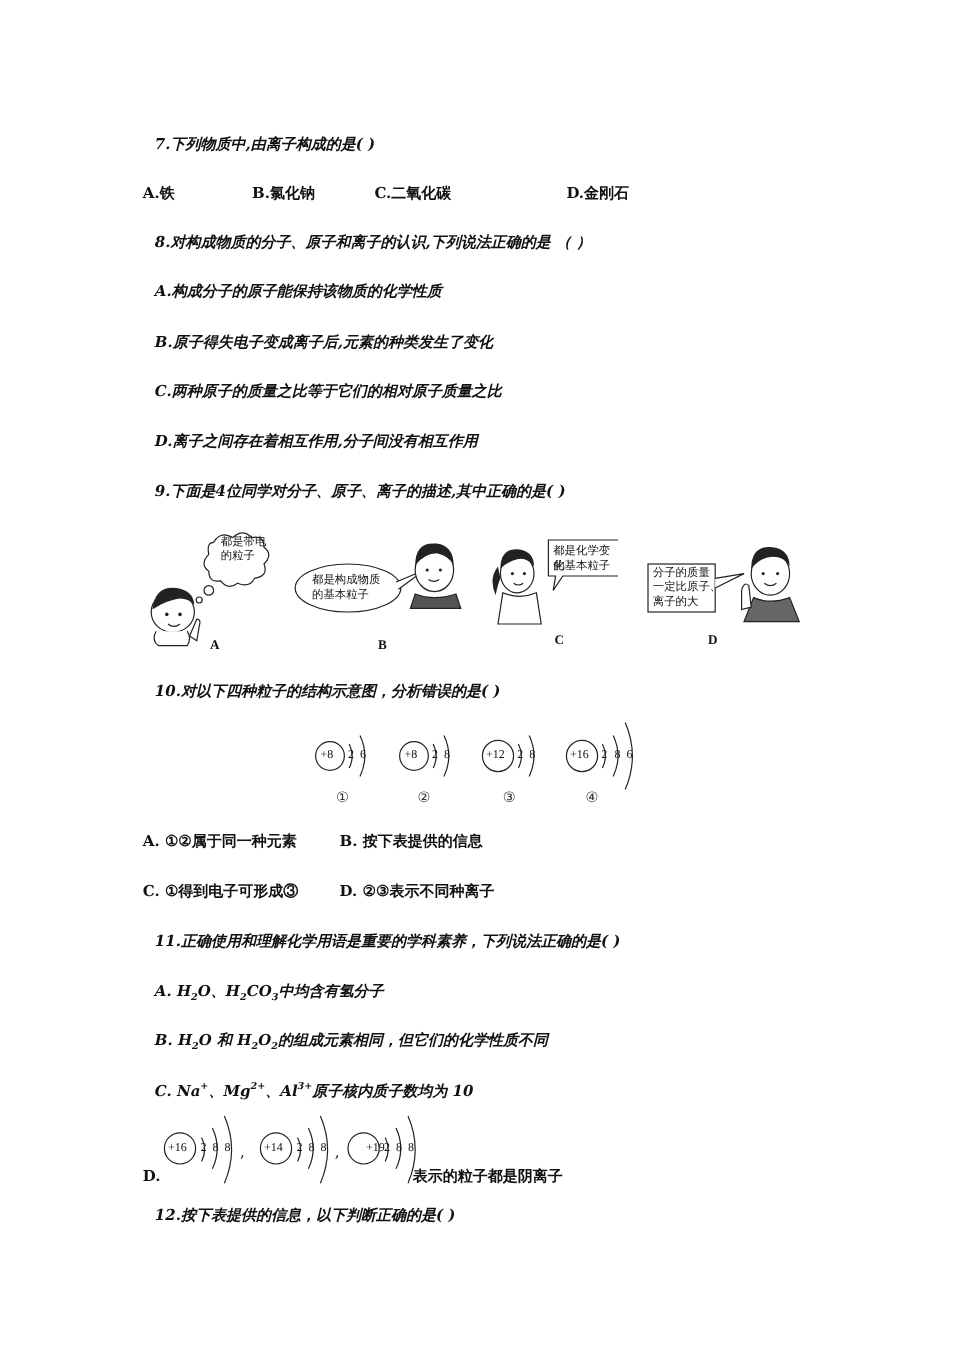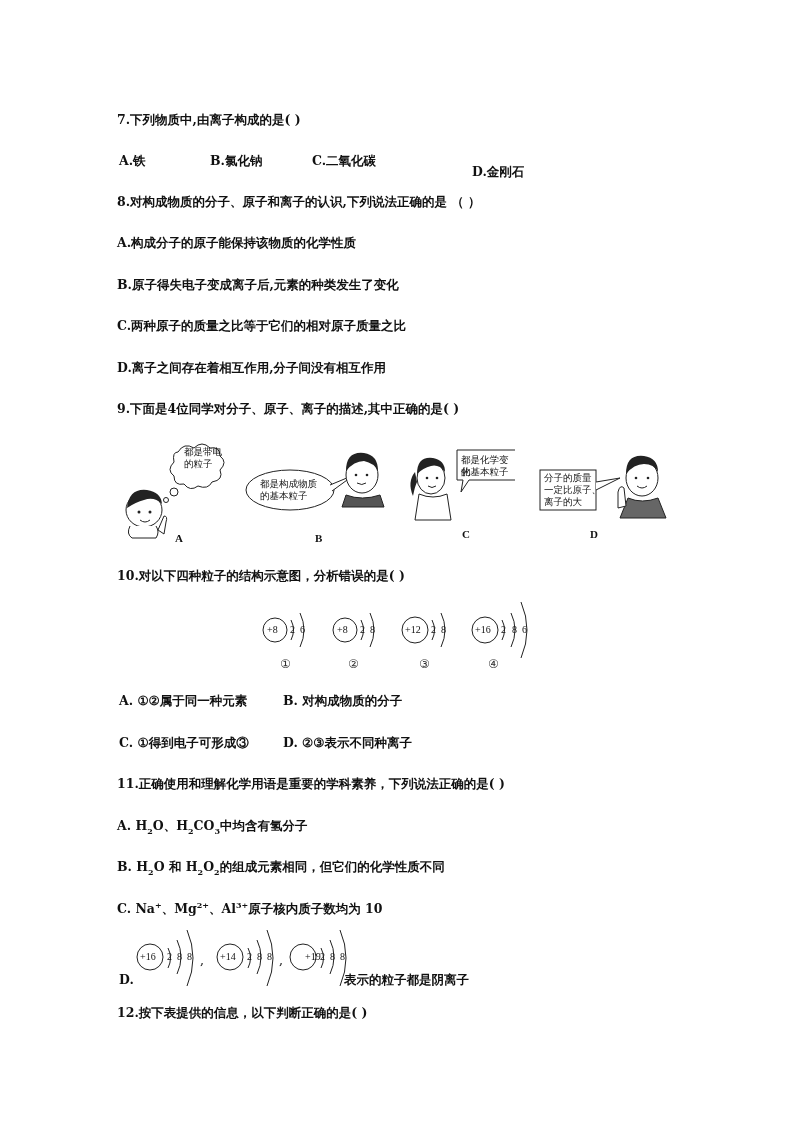--- a/index.html
+++ b/index.html
@@ -1,33 +1,33 @@
 <!DOCTYPE html>
 <html><head>
 <meta charset="utf-8">
 <style>
   html, body { margin: 0; padding: 0; background: #ffffff; }
   body { width: 794px; height: 1123px; position: relative; overflow: hidden;
          font-family: "DejaVu Serif", "Liberation Serif", serif; color: #111; }
-  .line { position: absolute; left: 117px; font-size: 12.5px; font-weight: bold; white-space: nowrap; line-height: 16px; }
+  .line { position: absolute; left: 129px; font-size: 12.5px; font-weight: bold; white-space: nowrap; line-height: 16px; font-style: italic; }
   .opt { position: absolute; font-size: 12.5px; font-weight: bold; white-space: nowrap; line-height: 16px; text-align: right; }
   sub, sup { font-size: 8px; line-height: 0; }
   .fig { position: absolute; }
   .bubble-text { position: absolute; font-family: "DejaVu Sans", sans-serif; font-size: 9.5px; line-height: 12px; color: #111; }
   .fig-label { position: absolute; font-family: "Liberation Serif", serif; font-size: 11px; font-weight: bold; }
   .circled { position: absolute; font-family: "DejaVu Sans", sans-serif; font-size: 12px; color: #333; }
 </style>
 </head>
 <body>
 
 <div class="line" style="top:112px">7.下列物质中,由离子构成的是(      )</div>
 <div class="opt" style="left:119px;top:153px">A.铁</div>
 <div class="opt" style="left:210px;top:153px">B.氯化钠</div>
 <div class="opt" style="left:312px;top:153px">C.二氧化碳</div>
-<div class="opt" style="left:472px;top:164px">D.金刚石</div>
+<div class="opt" style="left:472px;top:153px">D.金刚石</div>
 
 <div class="line" style="top:194px">8.对构成物质的分子、原子和离子的认识,下列说法正确的是 （     ）</div>
 <div class="line" style="top:235px">A.构成分子的原子能保持该物质的化学性质</div>
 <div class="line" style="top:277px">B.原子得失电子变成离子后,元素的种类发生了变化</div>
 <div class="line" style="top:318px">C.两种原子的质量之比等于它们的相对原子质量之比</div>
 <div class="line" style="top:360px">D.离子之间存在着相互作用,分子间没有相互作用</div>
 
 <div class="line" style="top:401px">9.下面是4位同学对分子、原子、离子的描述,其中正确的是(      )</div>
 
 <div class="fig" style="left:120px;top:440px;width:110px;height:105px">
@@ -142,21 +142,21 @@
   <span class="bubble-text" style="left:31px;top:26px;font-family:'Liberation Serif',serif;font-size:10px">2</span>
   <span class="bubble-text" style="left:42px;top:26px;font-family:'Liberation Serif',serif;font-size:10px">8</span>
   <span class="bubble-text" style="left:52px;top:26px;font-family:'Liberation Serif',serif;font-size:10px">6</span>
 </div>
 <div class="circled" style="left:280px;top:657px">①</div>
 <div class="circled" style="left:348px;top:657px">②</div>
 <div class="circled" style="left:419px;top:657px">③</div>
 <div class="circled" style="left:488px;top:657px">④</div>
 
 <div class="opt" style="left:119px;top:693px">A. ①②属于同一种元素</div>
-<div class="opt" style="left:283px;top:693px">B. 对构成物质的分子</div>
+<div class="opt" style="left:283px;top:693px">B. 按下表提供的信息</div>
 <div class="opt" style="left:119px;top:735px">C. ①得到电子可形成③</div>
 <div class="opt" style="left:283px;top:735px">D. ②③表示不同种离子</div>
 
 <div class="line" style="top:776px">11.正确使用和理解化学用语是重要的学科素养，下列说法正确的是(    )</div>
 
 <div class="line" style="top:818px">
   <span>A. </span><span>H</span><sub>2</sub><span>O、H</span><sub>2</sub><span>CO</span><sub>3</sub><span>中均含有氢分子</span>
 </div>
 
 <div class="line" style="top:859px">

